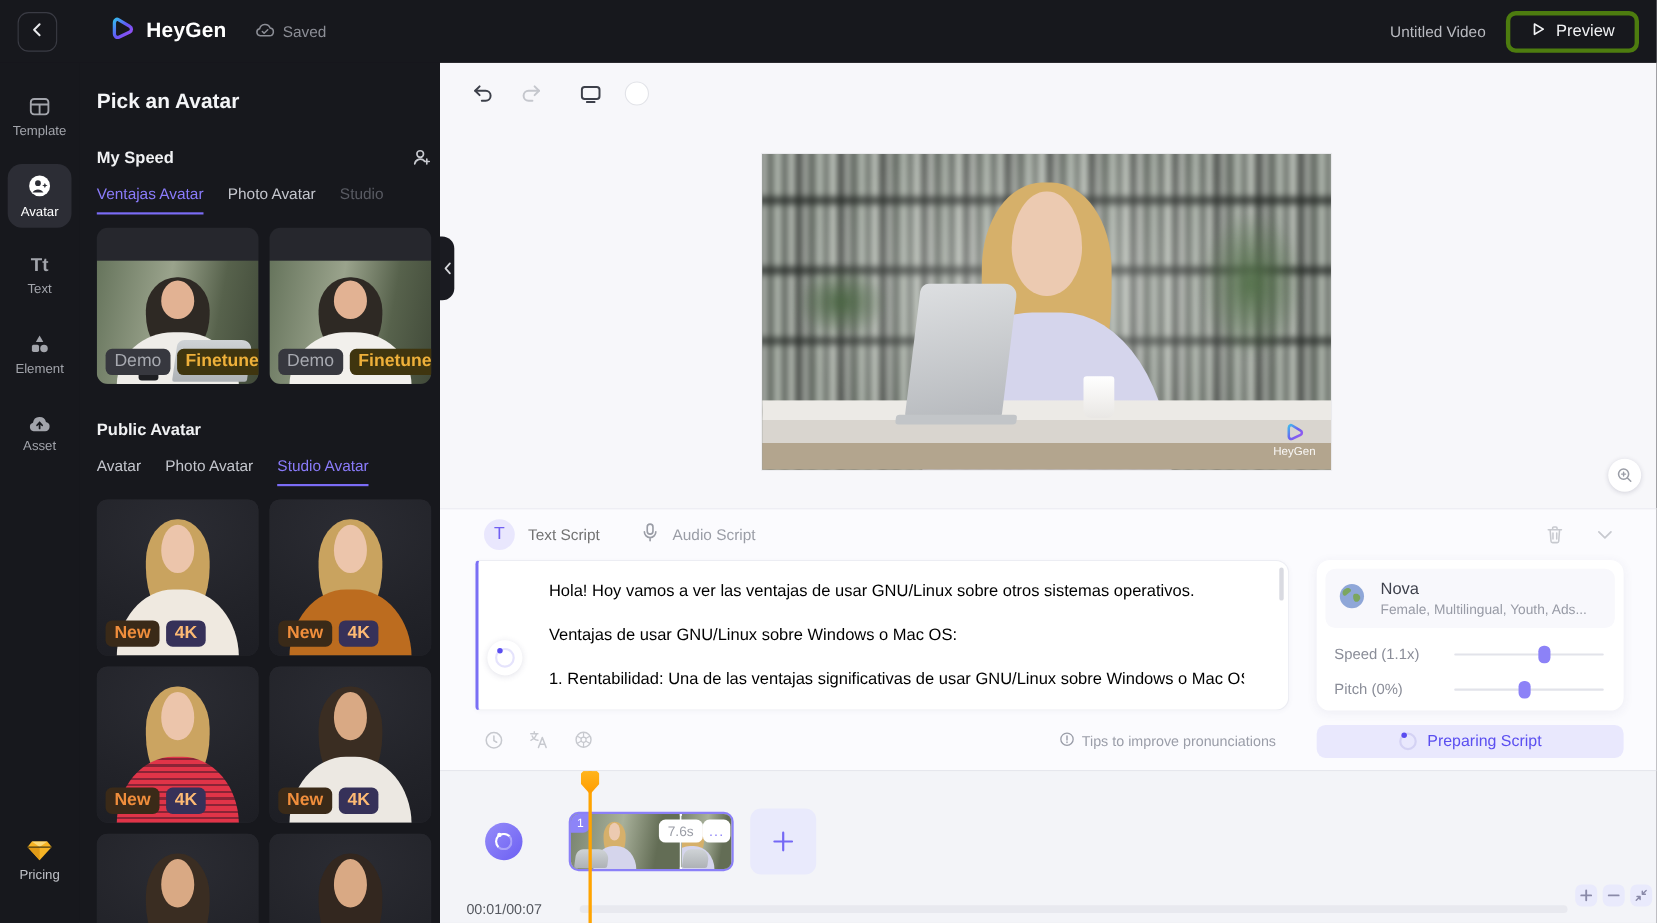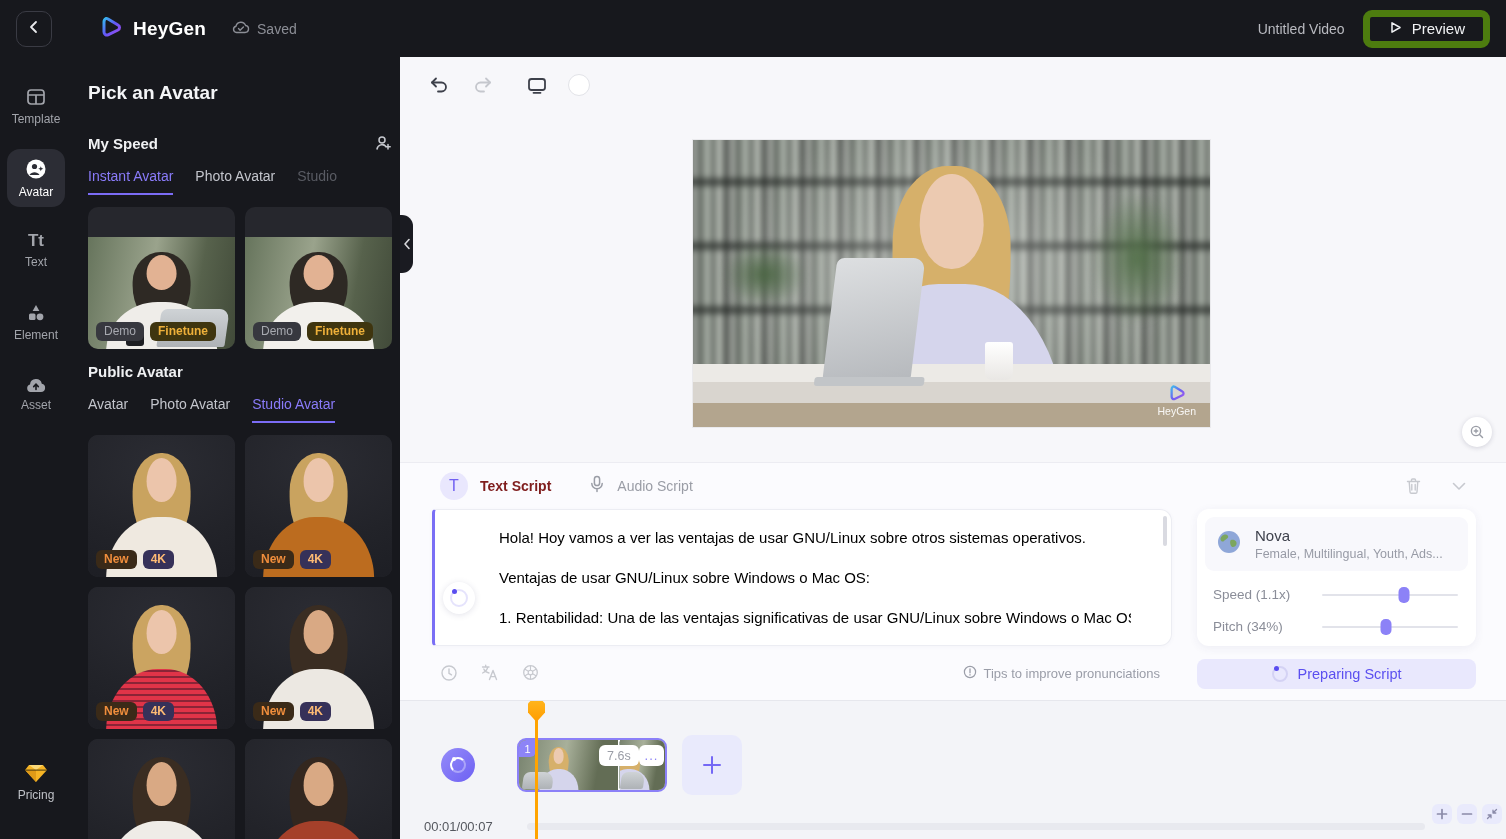--- a/index.html
+++ b/index.html
@@ -8,21 +8,21 @@
   .app{position:relative;width:1506px;height:839px;overflow:hidden}
 
   
   .topbar{position:absolute;left:0;top:0;width:1506px;height:57px;background:#17181d;display:flex;align-items:center;padding:0 16px;z-index:50}
   .back-btn{width:36px;height:36px;border:1px solid #3a3b44;border-radius:10px;display:flex;align-items:center;justify-content:center;color:#e8e9ec;cursor:pointer;background:transparent}
   .logo-wrap{display:flex;align-items:center;gap:9px;margin-left:46px}
   .logo-text{color:#fff;font-size:19px;font-weight:700;letter-spacing:.2px}
   .saved-wrap{display:flex;align-items:center;gap:7px;margin-left:26px;color:#8c8e96;font-size:14px}
   .tb-right{margin-left:auto;display:flex;align-items:center;gap:18px}
   .video-title{color:#b9bac0;font-size:14px}
-  .preview-btn{height:38px;padding:0 18px;border:7px solid #4d7c0f;border-radius:9px;display:flex;align-items:center;gap:9px;color:#f1f2f4;font-size:15px;cursor:pointer;background:transparent}
+  .preview-btn{height:38px;padding:0 18px;border:4px solid #4d7c0f;border-radius:9px;display:flex;align-items:center;gap:9px;color:#f1f2f4;font-size:15px;cursor:pointer;background:transparent}
   .submit-btn{height:38px;border-radius:9px;background:#7468f5;display:flex;align-items:center;color:#fff;font-size:15px;cursor:pointer;padding:0 6px 0 16px}
   .submit-btn .lbl{margin:0 14px 0 10px;font-weight:500}
   .submit-div{width:1px;height:20px;background:rgba(255,255,255,.35)}
   .submit-caret{padding:0 10px;display:flex;align-items:center}
 
   
   .spin{display:inline-block;border-radius:50%;position:relative}
   .spin-white{width:17px;height:17px;border:2.5px solid rgba(255,255,255,.35);border-top-color:#fff;border-left-color:#fff}
   .spin-white::after{content:"";position:absolute;width:4px;height:4px;border-radius:50%;background:#fff;top:-2px;left:0}
   .spin-lite{width:18px;height:18px;border:2.5px solid rgba(110,100,240,.18);border-top-color:rgba(110,100,240,.18)}
@@ -45,21 +45,21 @@
   .tabs{display:flex;gap:22px;margin-top:16px;white-space:nowrap}
   .tab{font-size:14px;color:#c3c5cc;cursor:pointer;padding-bottom:9px}
   .tab.active{color:#8a7bfa;border-bottom:2px solid #7b6cf6}
   .tab.faded{color:#595b63}
   .card-grid{display:grid;grid-template-columns:1fr 1fr;gap:10px;margin-top:12px}
   .av-card{position:relative;height:142px;border-radius:10px;background:#26272d;overflow:hidden;cursor:pointer}
   .av-photo{position:absolute;left:0;right:0;bottom:0;overflow:hidden}
   .my .av-photo{top:30px}
   .pub .av-photo{top:0}
   .badges{position:absolute;left:8px;bottom:8px;display:flex;gap:6px;z-index:5}
-  .badge{font-size:12px;padding:3px 8px;border-radius:6px;line-height:1.1}
+  .badge{font-size:16px;padding:3px 8px;border-radius:6px;line-height:1.1}
   .b-demo{background:#37383f;color:#a7a9b0}
   .b-finetune{background:#3f350f;color:#eeb03a;font-weight:600}
   .b-new{background:#3a2a18;color:#f08e3c;font-weight:600}
   .b-4k{background:#363159;color:#fdba74;font-weight:600}
 
   
   .bg-office{background:linear-gradient(100deg,#66745c,#9aa38c 42%,#57624c 72%,#414a39)}
   .bg-studio{background:radial-gradient(120% 90% at 50% 20%,#2b2c33 0%,#222329 60%,#1d1e24 100%)}
   .figure{position:absolute;inset:0}
   .figure .hair{position:absolute;left:50%;transform:translateX(-50%);top:13%;width:40%;height:64%;background:var(--hair,#55443a);border-radius:48% 48% 42% 42%/42% 42% 52% 52%}
@@ -96,21 +96,21 @@
   .wm{position:absolute;right:14px;bottom:10px;display:flex;flex-direction:column;align-items:center;gap:2px;z-index:7;opacity:.92}
   .wm span{color:#fff;font-size:10.5px}
   .zoom-fab{position:absolute;left:1062px;top:360px;width:30px;height:30px;border-radius:50%;background:#fff;box-shadow:0 1px 5px rgba(40,40,70,.18);display:flex;align-items:center;justify-content:center;color:#9a9da6;cursor:pointer}
 
   
   .script-row{position:absolute;left:0;top:405px;width:1106px;height:238px;background:#fbfbfe;border-top:1px solid #ececf2}
   .stab-bar{position:absolute;left:0;top:0;width:100%;height:46px;display:flex;align-items:center;padding:0 40px}
   .ticon{width:28px;height:28px;border-radius:50%;background:#e9e7fd;color:#7160f2;display:flex;align-items:center;justify-content:center;font-size:16px;font-weight:500}
   .stab{display:flex;align-items:center;gap:12px;cursor:pointer}
   .stab .txt{font-size:14px}
-  .stab.active .txt{color:#7f1d1d;font-weight:700}
+  .stab.active .txt{color:#737373;font-weight:400}
   .stab.idle{margin-left:38px;color:#9a9da6}
   .stab.idle .txt{color:#9a9da6}
   .sbar-right{margin-left:auto;display:flex;align-items:center;gap:30px;color:#9599a3}
 
   .script-card{position:absolute;left:32px;top:46px;width:740px;height:137px;background:#fff;border:1px solid #ecedf3;border-left:3px solid #7a6ff5;border-radius:4px 12px 12px 4px;box-shadow:0 1px 4px rgba(70,70,120,.04)}
   .script-card p{position:absolute;left:64px;right:40px;color:#000000;font-size:15px;line-height:20px;white-space:nowrap;overflow:hidden}
   .p0{top:18px}.p1{top:58px}.p2{top:98px}
   .script-spin{position:absolute;left:8px;top:72px;width:32px;height:32px;border-radius:50%;background:#fff;box-shadow:0 1px 6px rgba(60,60,110,.15);display:flex;align-items:center;justify-content:center}
   .vthumb{position:absolute;right:4px;top:6px;width:4px;height:30px;border-radius:2px;background:#d9dae1}
 
@@ -263,21 +263,21 @@
       <h3>My Speed</h3>
       <span class="icon-btn">
         <svg width="18" height="18" viewBox="0 0 18 18" fill="none">
             <circle cx="8" cy="6" r="3" stroke="currentColor" stroke-width="1.5"></circle>
             <path d="M3 15 a5.2 5.2 0 0 1 9-2.6" stroke="currentColor" stroke-width="1.5" stroke-linecap="round" fill="none"></path>
             <path d="M14 10.5 V15 M11.8 12.8 H16.2" stroke="currentColor" stroke-width="1.5" stroke-linecap="round"></path>
           </svg>
       </span>
     </div>
     <div class="tabs">
-      <span class="tab active">Instant Avatar</span>
+      <span class="tab active">Ventajas Avatar</span>
       <span class="tab">Photo Avatar</span>
       <span class="tab faded">Studio</span>
     </div>
     <div class="card-grid">
       <div class="av-card my">
         <div class="av-photo bg-office">
           <div class="figure" style="--hair:#2e2924;--skin:#e2b293;--top:#efede9">
             <div class="hair"></div>
               <div class="body"></div>
               <div class="face"></div>
@@ -298,21 +298,21 @@
               <div class="face"></div>
           </div>
         </div>
         <div class="badges">
           <span class="badge b-demo">Demo</span>
           <span class="badge b-finetune">Finetune</span>
         </div>
       </div>
     </div>
 
-    <div class="sec-head" style="margin-top:14px">
+    <div class="sec-head" style="margin-top:33px">
       <h3>Public Avatar</h3>
     </div>
     <div class="tabs">
       <span class="tab">Avatar</span>
       <span class="tab">Photo Avatar</span>
       <span class="tab active">Studio Avatar</span>
     </div>
     <div class="card-grid">
       <div class="av-card pub">
         <div class="av-photo bg-studio">
@@ -531,21 +531,21 @@
             <div class="vdesc">Female, Multilingual, Youth, Ads...</div>
           </div>
         </div>
         <div class="slider-row sr-speed">
           <span class="slabel">Speed (1.1x)</span>
           <span class="strack">
             <span class="sthumb" style="left: 60%;"></span>
           </span>
         </div>
         <div class="slider-row sr-pitch">
-          <span class="slabel">Pitch (34%)</span>
+          <span class="slabel">Pitch (0%)</span>
           <span class="strack">
             <span class="sthumb" style="left: 47%;"></span>
           </span>
         </div>
       </div>
       <div class="prep-btn">
         <span class="spin spin-lite" style="width:16px;height:16px;border-color:#d4d2f4;border-top-color:#d4d2f4"></span>
         <span>Preparing Script</span>
       </div>
     </section>

